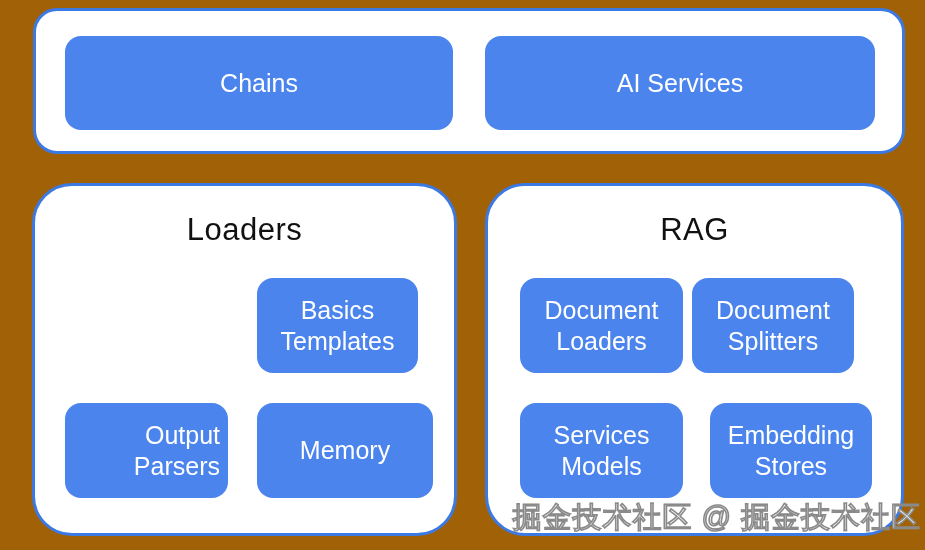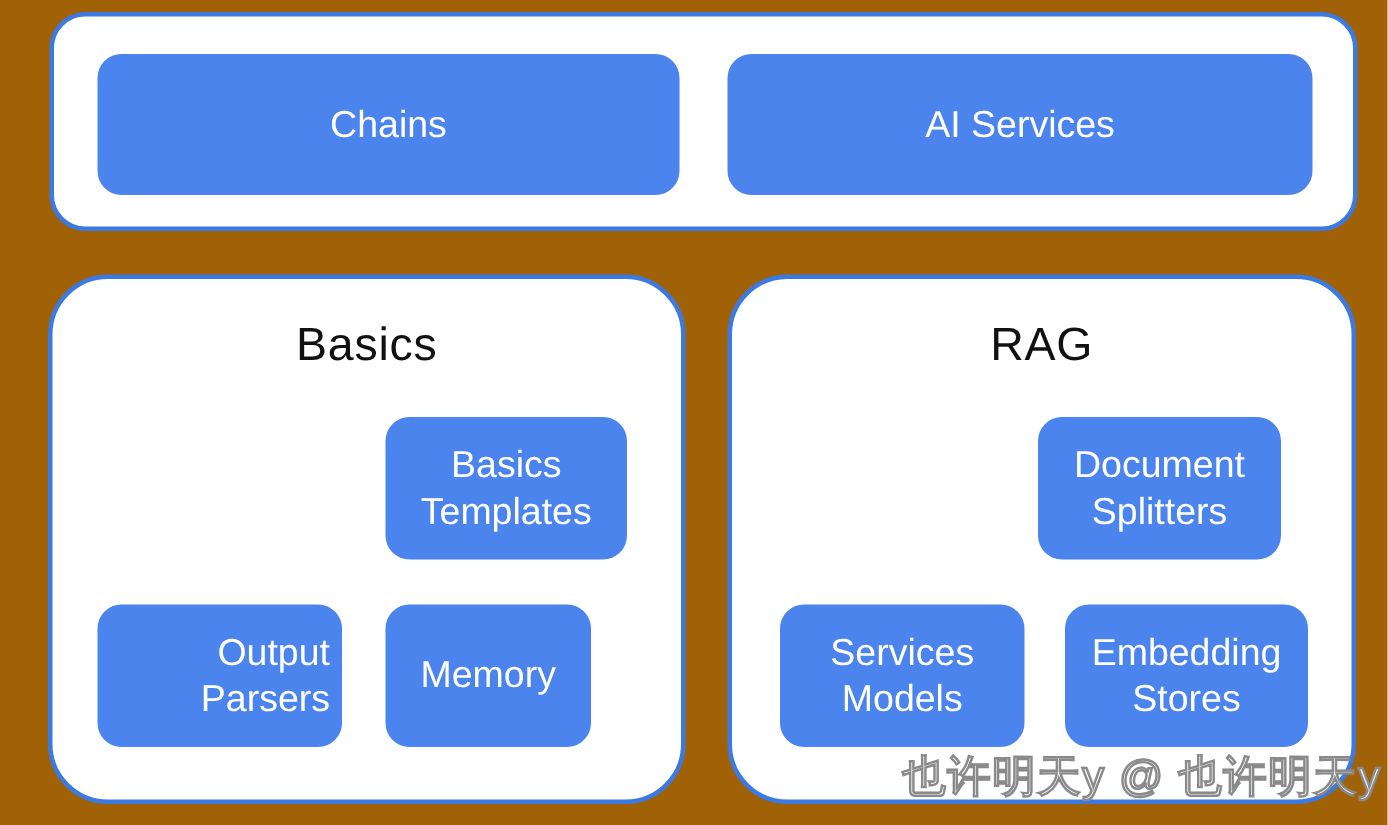--- a/index.html
+++ b/index.html
@@ -37,21 +37,21 @@
   }
 
   
   #node-chains      { left: 29px;  top: 25px; width: 388px; height: 94px; }
   #node-ai-services { left: 449px; top: 25px; width: 390px; height: 94px; }
 
   
   #node-language-models  { left: 30px;  top: 92px;  width: 163px; height: 95px; }
   #node-prompt-templates { left: 222px; top: 92px;  width: 161px; height: 95px; }
   #node-output-parsers   { left: 30px;  top: 217px; width: 163px; height: 95px; text-align: right; }
-  #node-memory           { left: 222px; top: 217px; width: 137px; height: 95px; }
+  #node-memory           { left: 222px; top: 217px; width: 176px; height: 95px; }
 
   
   #node-document-loaders   { left: 32px;  top: 92px;  width: 163px; height: 95px; }
   #node-document-splitters { left: 204px; top: 92px;  width: 162px; height: 95px; }
   #node-embedding-models   { left: 32px;  top: 217px; width: 163px; height: 95px; }
   #node-embedding-stores   { left: 222px; top: 217px; width: 162px; height: 95px; }
 
   .group-title {
     position: absolute;
     left: 0; right: 0;
@@ -79,28 +79,29 @@
 <body>
 
 <div class="canvas">
 
   <div class="group" id="top-group">
     <div class="node" id="node-chains">Chains</div>
     <div class="node" id="node-ai-services">AI Services</div>
   </div>
 
   <div class="group" id="basics-group">
-    <div class="group-title">Basics</div>
+    <div class="group-title">Loaders</div>
     <div class="node" id="node-prompt-templates">Basics Templates</div>
     <div class="node" id="node-output-parsers">Output Parsers</div>
     <div class="node" id="node-memory">Memory</div>
   </div>
 
   <div class="group" id="rag-group">
     <div class="group-title">RAG</div>
+    <div class="node" id="node-document-loaders">Document Loaders</div>
     <div class="node" id="node-document-splitters">Document Splitters</div>
     <div class="node" id="node-embedding-models">Services Models</div>
     <div class="node" id="node-embedding-stores">Embedding Stores</div>
   </div>
 
-  <div class="watermark">也许明天y @ 也许明天y</div>
+  <div class="watermark">掘金技术社区 @ 掘金技术社区</div>
 
 </div>
 
 </body></html>

